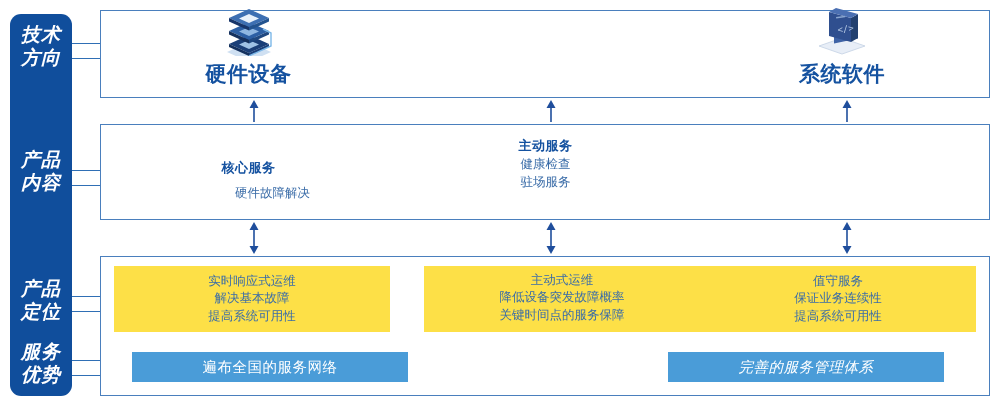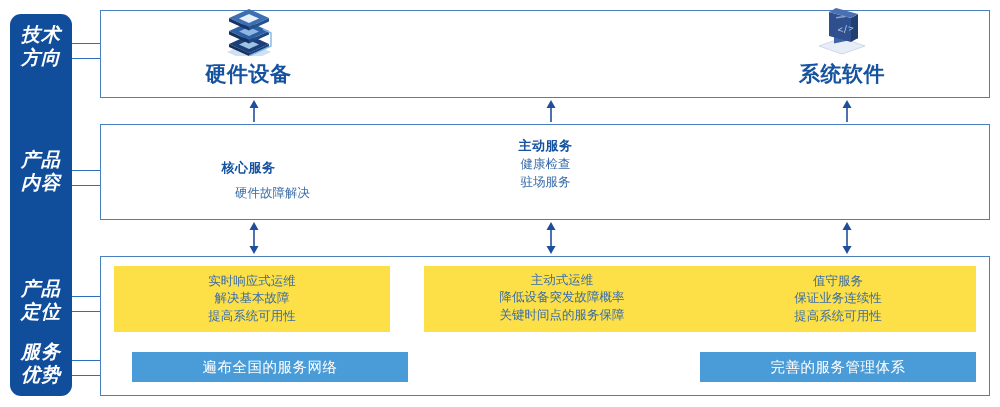--- a/index.html
+++ b/index.html
@@ -70,21 +70,21 @@
   .g2{left:424px;width:276px;font-family:Liberation Mono, monospace;}
   .g3{left:700px;width:276px;}
 
   .bluebar{
     position:absolute;top:352px;height:30px;background:#4a9cd8;
     box-sizing:border-box;display:flex;align-items:center;justify-content:center;
     color:#ffffff;font-size:14.5px;letter-spacing:.5px;
   }
   .bb1{left:132px;width:276px;}
   .bb2{left:404px;width:276px;}
-  .bb3{left:700px;width:276px;}
+  .bb3{left:668px;width:276px;font-style:italic;}
 
   
   .arrow{position:absolute;}
 </style>
 </head>
 <body>
 
 <div class="stage">
 
   <div class="rail"></div>

